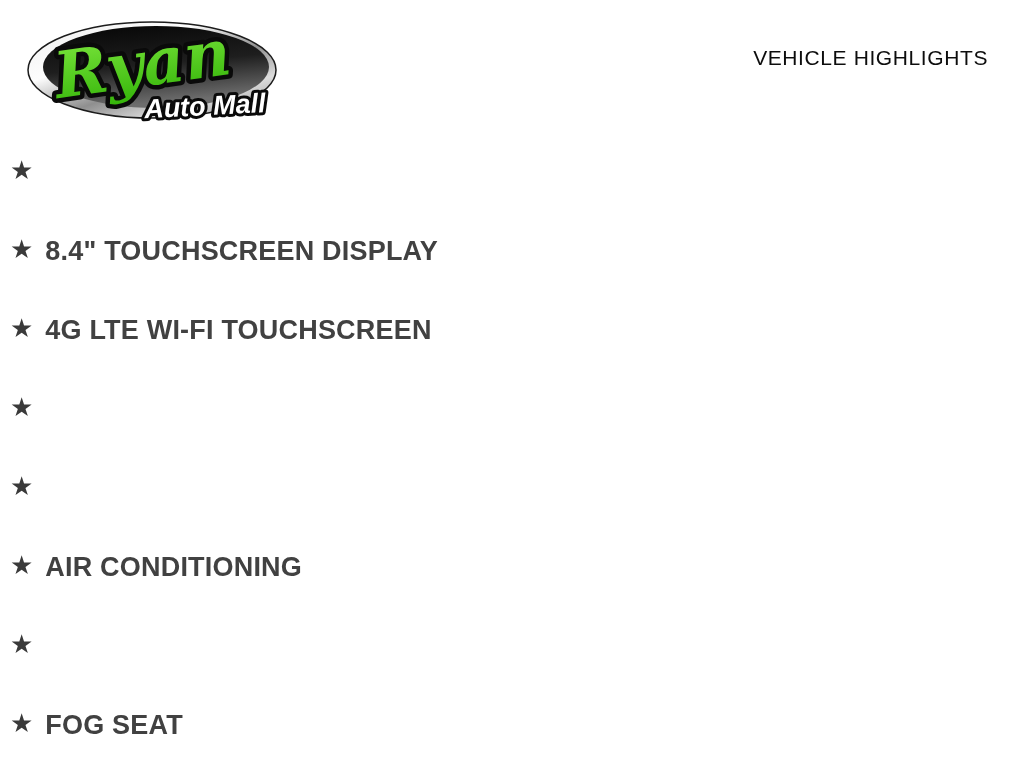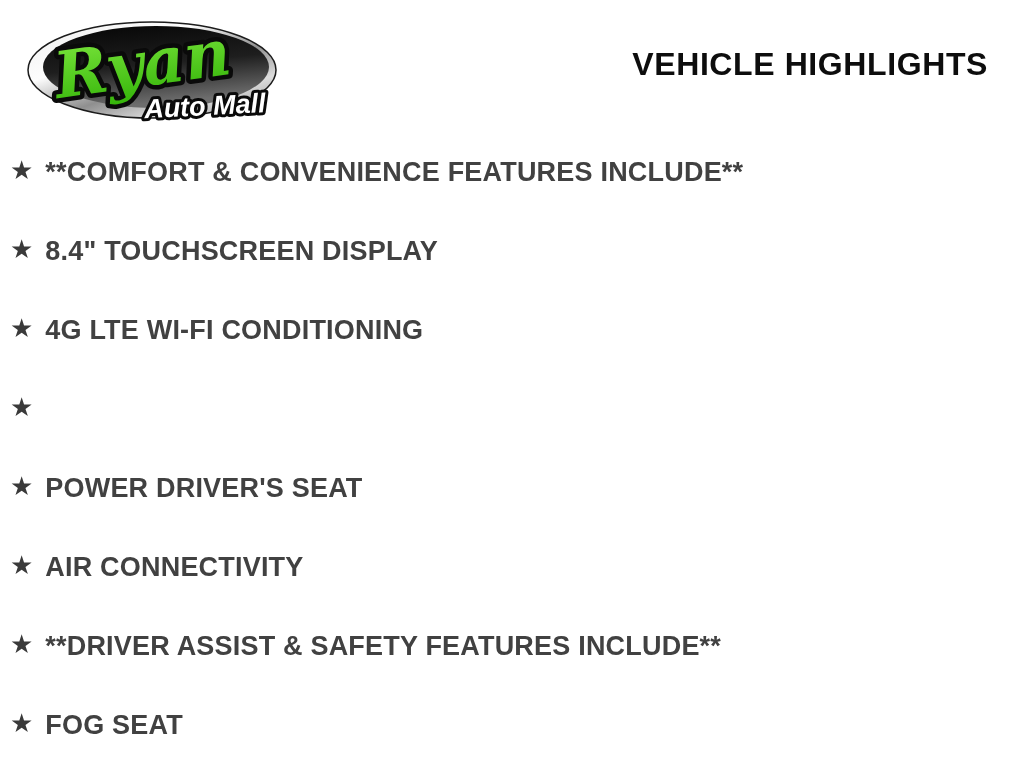--- a/index.html
+++ b/index.html
@@ -23,22 +23,22 @@
     width: 258px;
     height: 122px;
   }
   .logo-wrap svg { display: block; width: 100%; height: 100%; }
 
   .page-title {
     position: absolute;
     top: 46px;
     right: 36px;
     margin: 0;
-    font-size: 32px;
-    font-weight: bold;
+    font-size: 21px;
+    font-weight: normal;
     letter-spacing: 0.6px;
     color: #0d0d0d;
     white-space: nowrap;
   }
 
   
   .highlights-list {
     position: absolute;
     left: 10px;
     top: 157px;
@@ -102,49 +102,46 @@
     <text x="242" y="106" text-anchor="end" transform="rotate(-3 242 106)" font-family="Liberation Sans, sans-serif" font-style="italic" font-weight="bold" font-size="27" fill="#ffffff" stroke="#0a0a0a" stroke-width="6" paint-order="stroke" stroke-linejoin="round">Auto Mall</text>
   </svg>
 </div>
 
 <h1 class="page-title">VEHICLE HIGHLIGHTS</h1>
 
 <ul class="highlights-list">
 
     <li class="highlight-item">
       <span class="star">★</span>
-      <span class="highlight-text">**COMFORT &amp; CONVENIENCE FEATURES INCLUDE**</span>
     </li>
 
     <li class="highlight-item">
       <span class="star">★</span>
       <span class="highlight-text">8.4" TOUCHSCREEN DISPLAY</span>
     </li>
 
     <li class="highlight-item">
       <span class="star">★</span>
-      <span class="highlight-text">4G LTE WI-FI CONDITIONING</span>
+      <span class="highlight-text">4G LTE WI-FI TOUCHSCREEN</span>
     </li>
 
     <li class="highlight-item">
       <span class="star">★</span>
     </li>
 
     <li class="highlight-item">
       <span class="star">★</span>
-      <span class="highlight-text">POWER DRIVER'S SEAT</span>
     </li>
 
     <li class="highlight-item">
       <span class="star">★</span>
-      <span class="highlight-text">AIR CONNECTIVITY</span>
+      <span class="highlight-text">AIR CONDITIONING</span>
     </li>
 
     <li class="highlight-item">
       <span class="star">★</span>
-      <span class="highlight-text">**DRIVER ASSIST &amp; SAFETY FEATURES INCLUDE**</span>
     </li>
 
     <li class="highlight-item">
       <span class="star">★</span>
       <span class="highlight-text">FOG SEAT</span>
     </li>
   </ul>
 
 </body></html>

